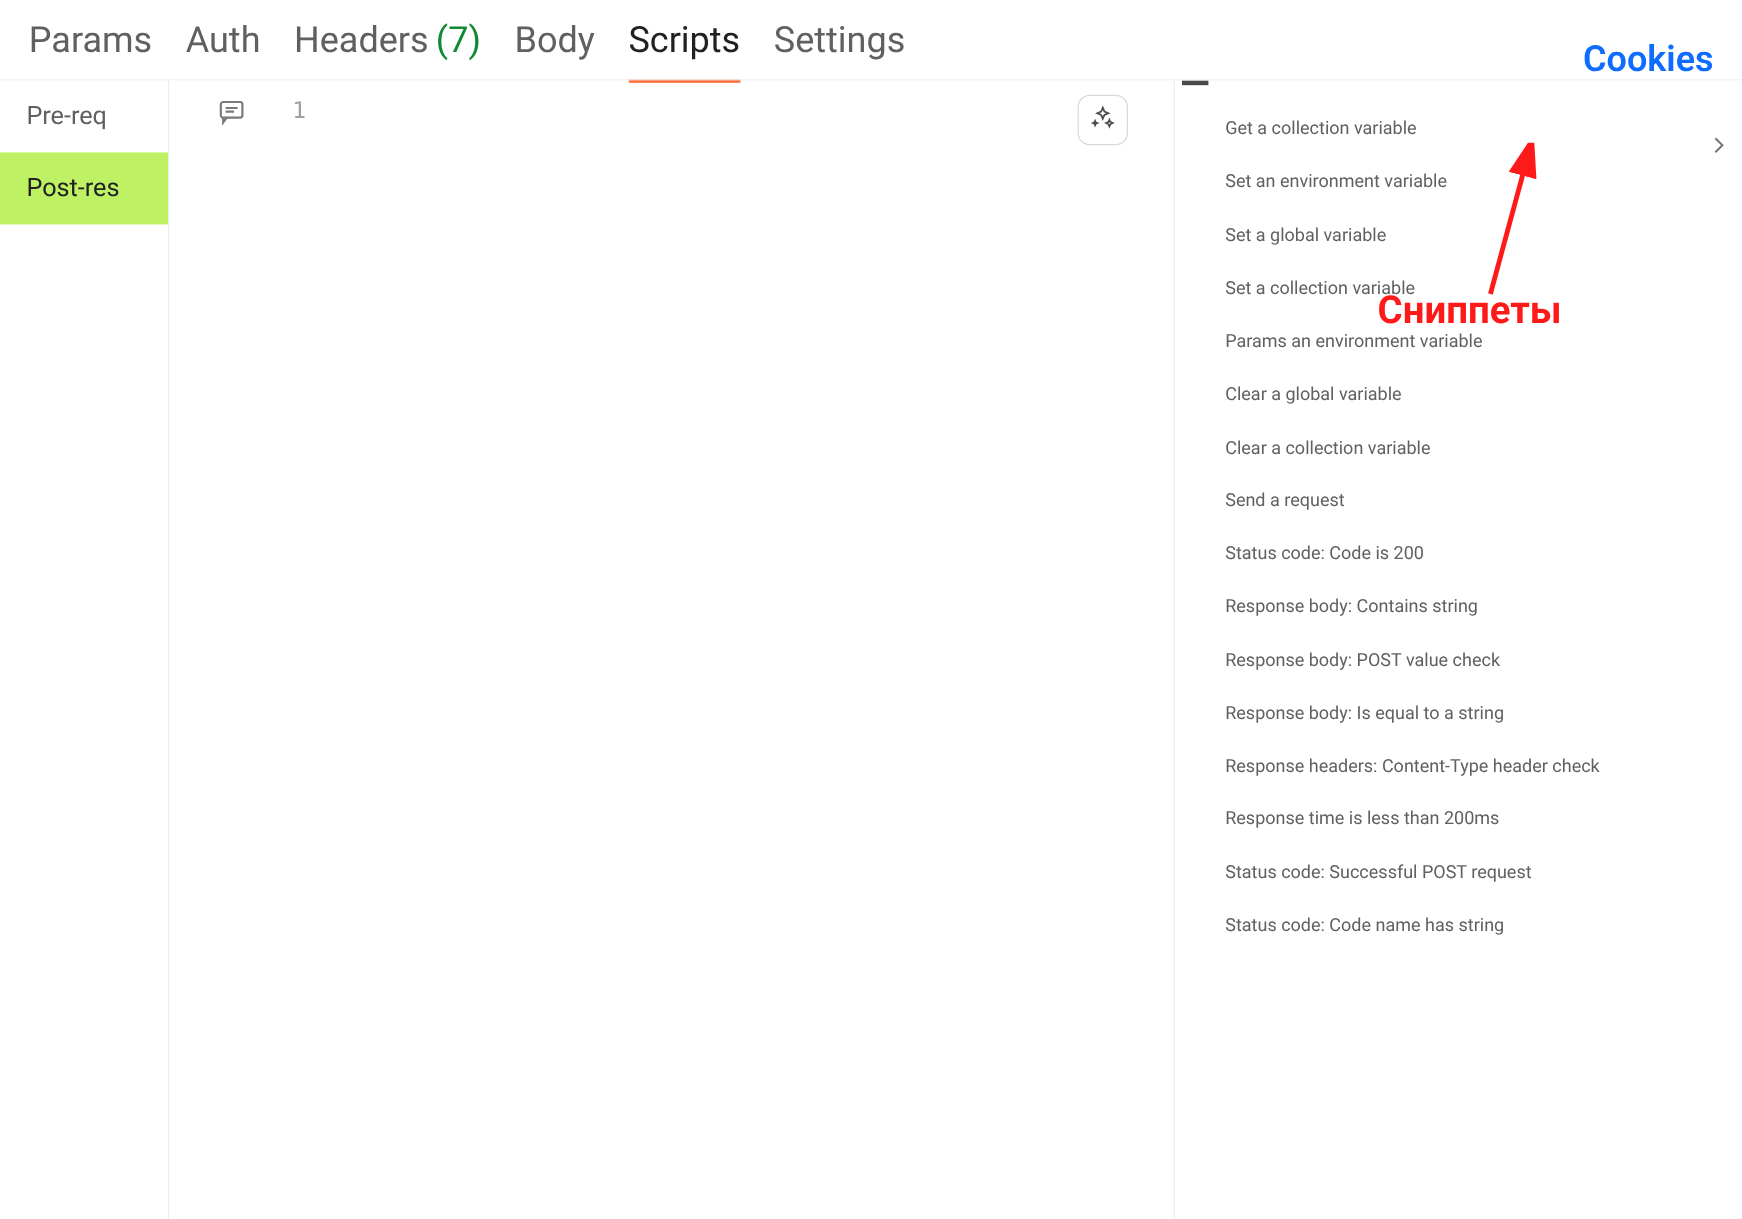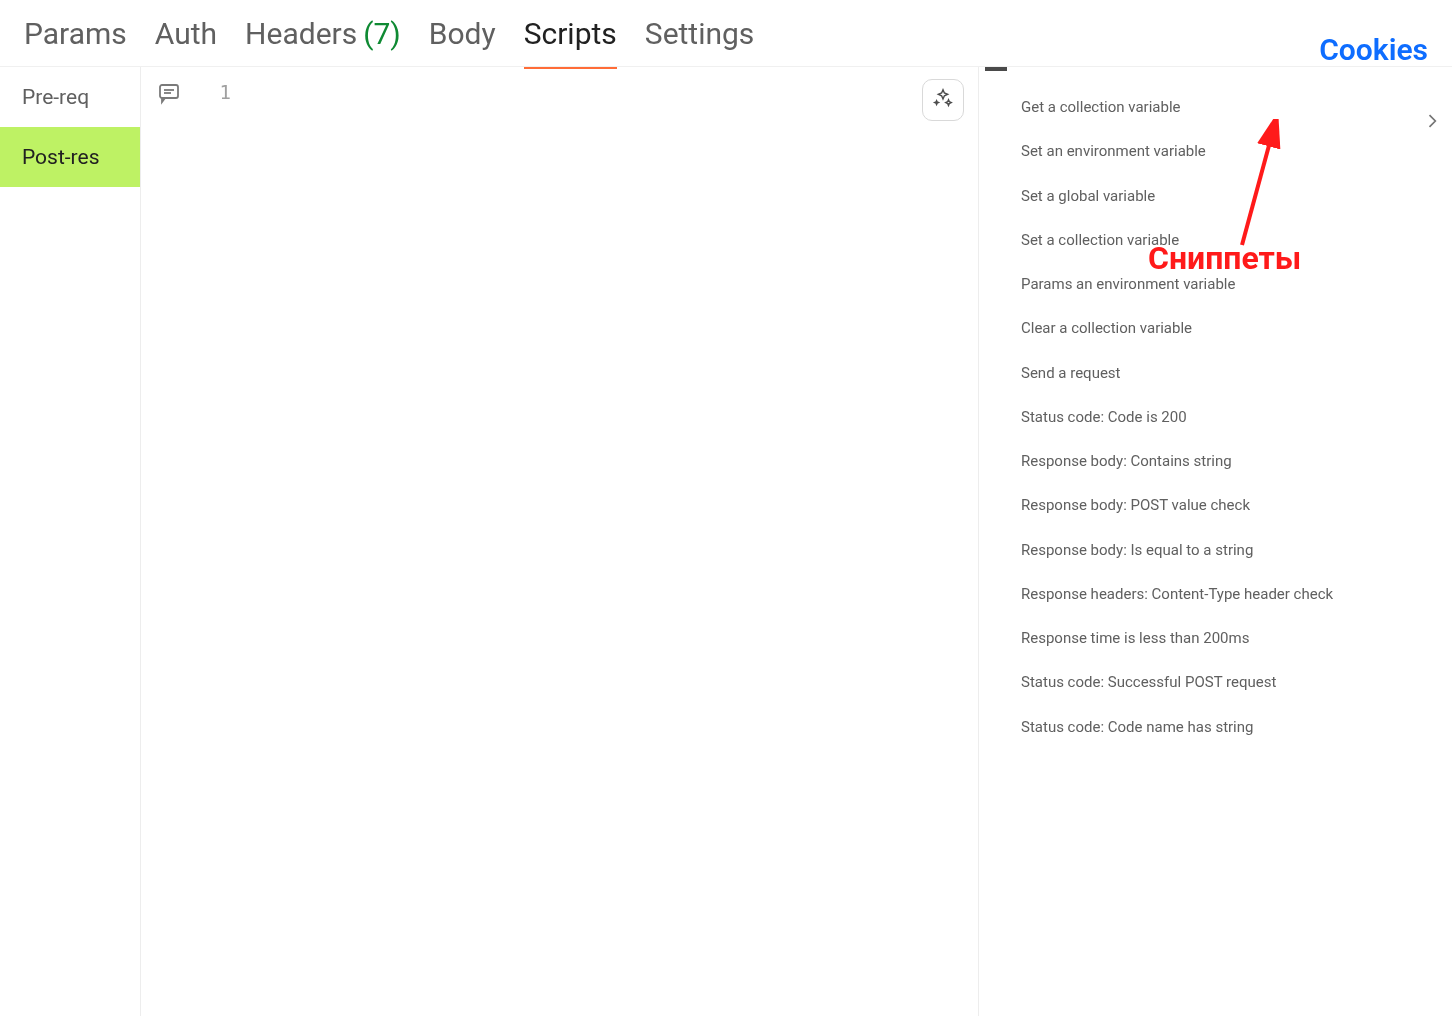--- a/index.html
+++ b/index.html
@@ -52,20 +52,21 @@
     font-weight: 600;
     cursor: pointer;
     margin-top: 32px;
   }
 
   .body-area {
     position: relative;
     display: flex;
     height: calc(1016px - 66px);
     border-top: 1px solid #f0f0f0;
+    gap: 24px;
   }
 
   .left-nav {
     width: 141px;
     min-width: 141px;
     border-right: 1px solid #ededed;
     font-size: 21px;
     color: #606060;
   }
   .left-nav .nav-item {
@@ -267,20 +268,21 @@
           <polyline points="9 5 16 12 9 19"></polyline>
         </svg>
       </span>
     </div>
     <div class="snippet-list" id="snippet-list">
         <div class="snippet-item">Get a collection variable</div>
         <div class="snippet-item">Set an environment variable</div>
         <div class="snippet-item">Set a global variable</div>
         <div class="snippet-item">Set a collection variable</div>
         <div class="snippet-item">Params an environment variable</div>
+        <div class="snippet-item">Clear a global variable</div>
         <div class="snippet-item">Clear a collection variable</div>
         <div class="snippet-item">Send a request</div>
         <div class="snippet-item">Status code: Code is 200</div>
         <div class="snippet-item">Response body: Contains string</div>
         <div class="snippet-item">Response body: POST value check</div>
         <div class="snippet-item">Response body: Is equal to a string</div>
         <div class="snippet-item">Response headers: Content-Type header check</div>
         <div class="snippet-item">Response time is less than 200ms</div>
         <div class="snippet-item">Status code: Successful POST request</div>
         <div class="snippet-item">Status code: Code name has string</div>

